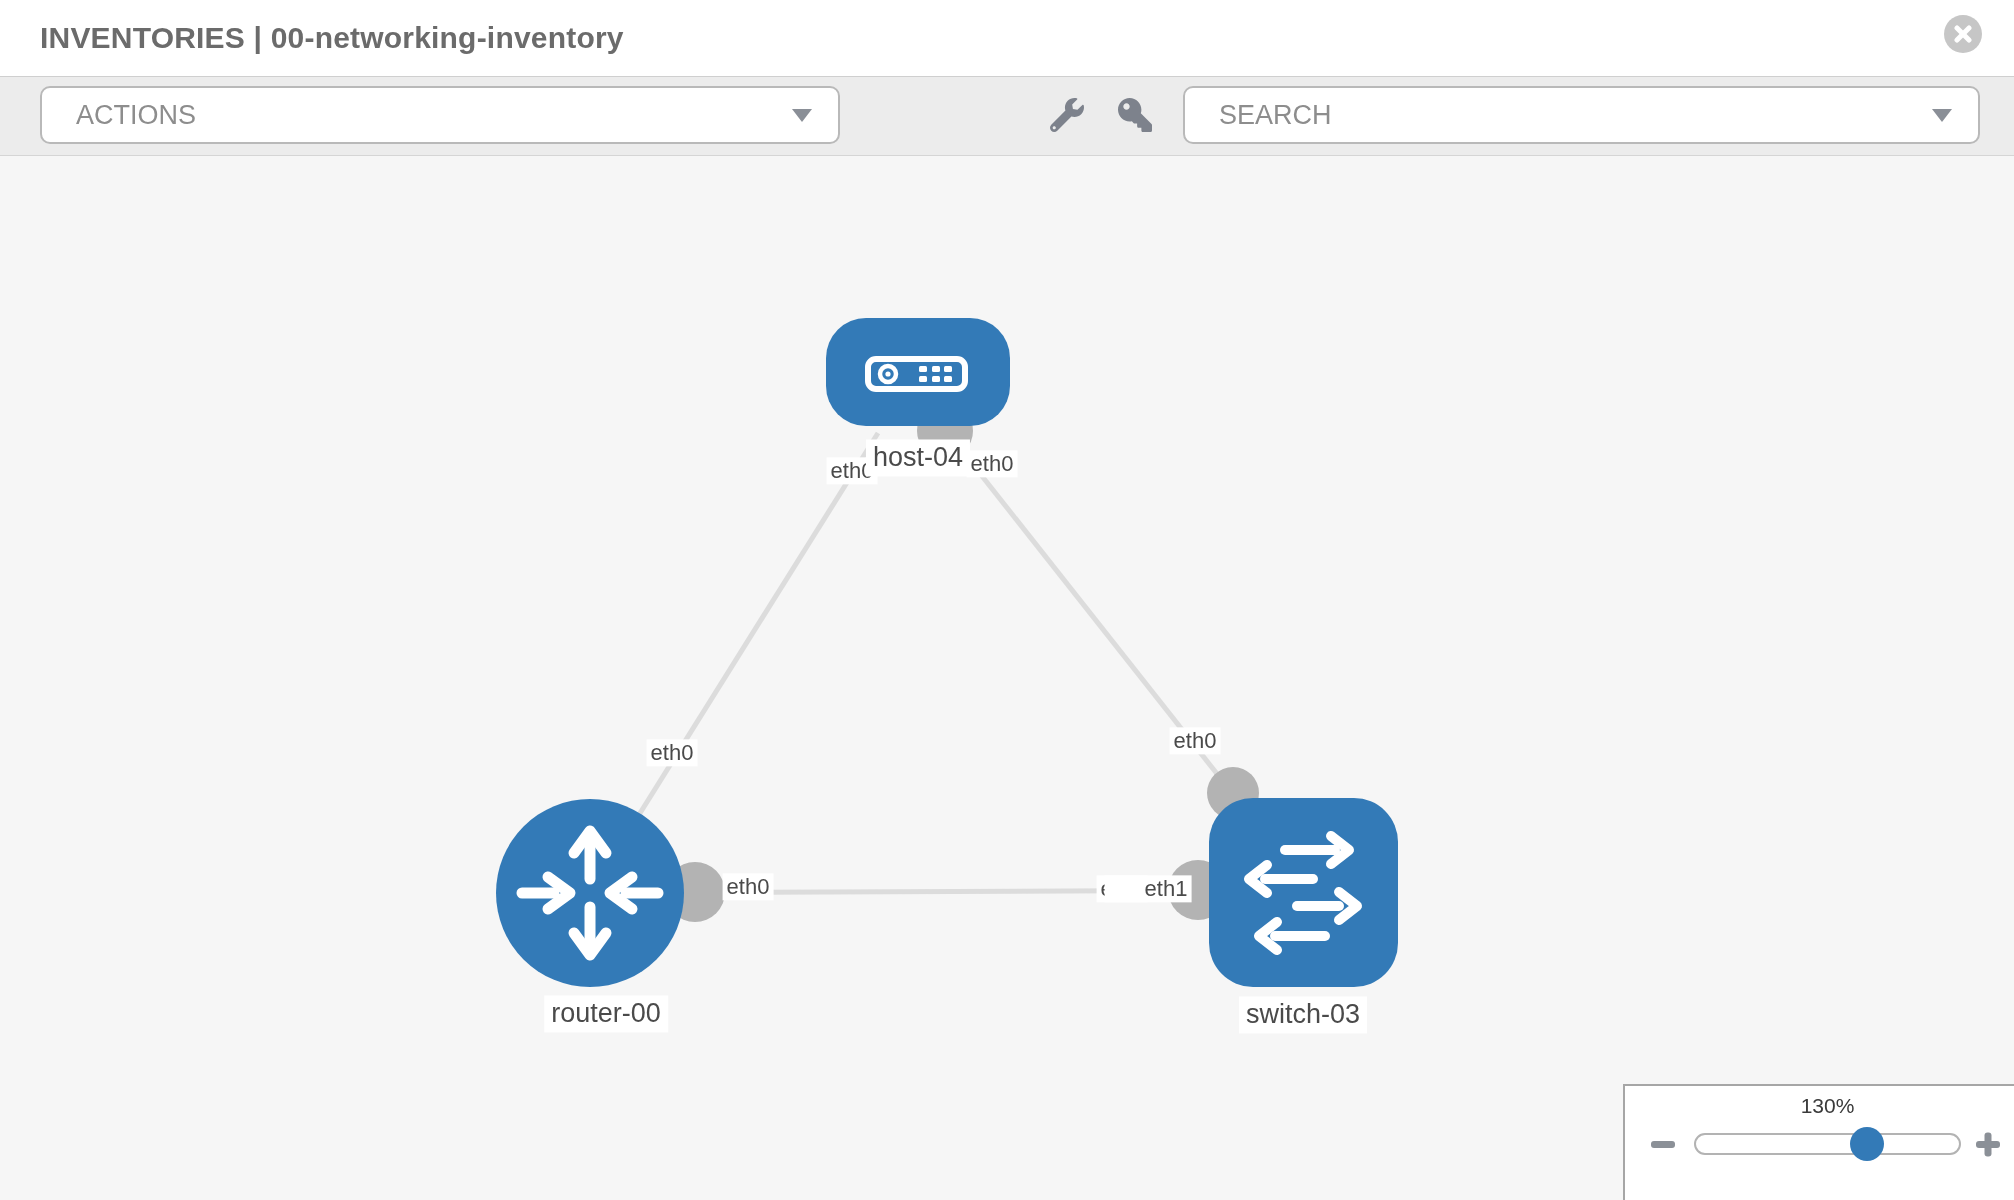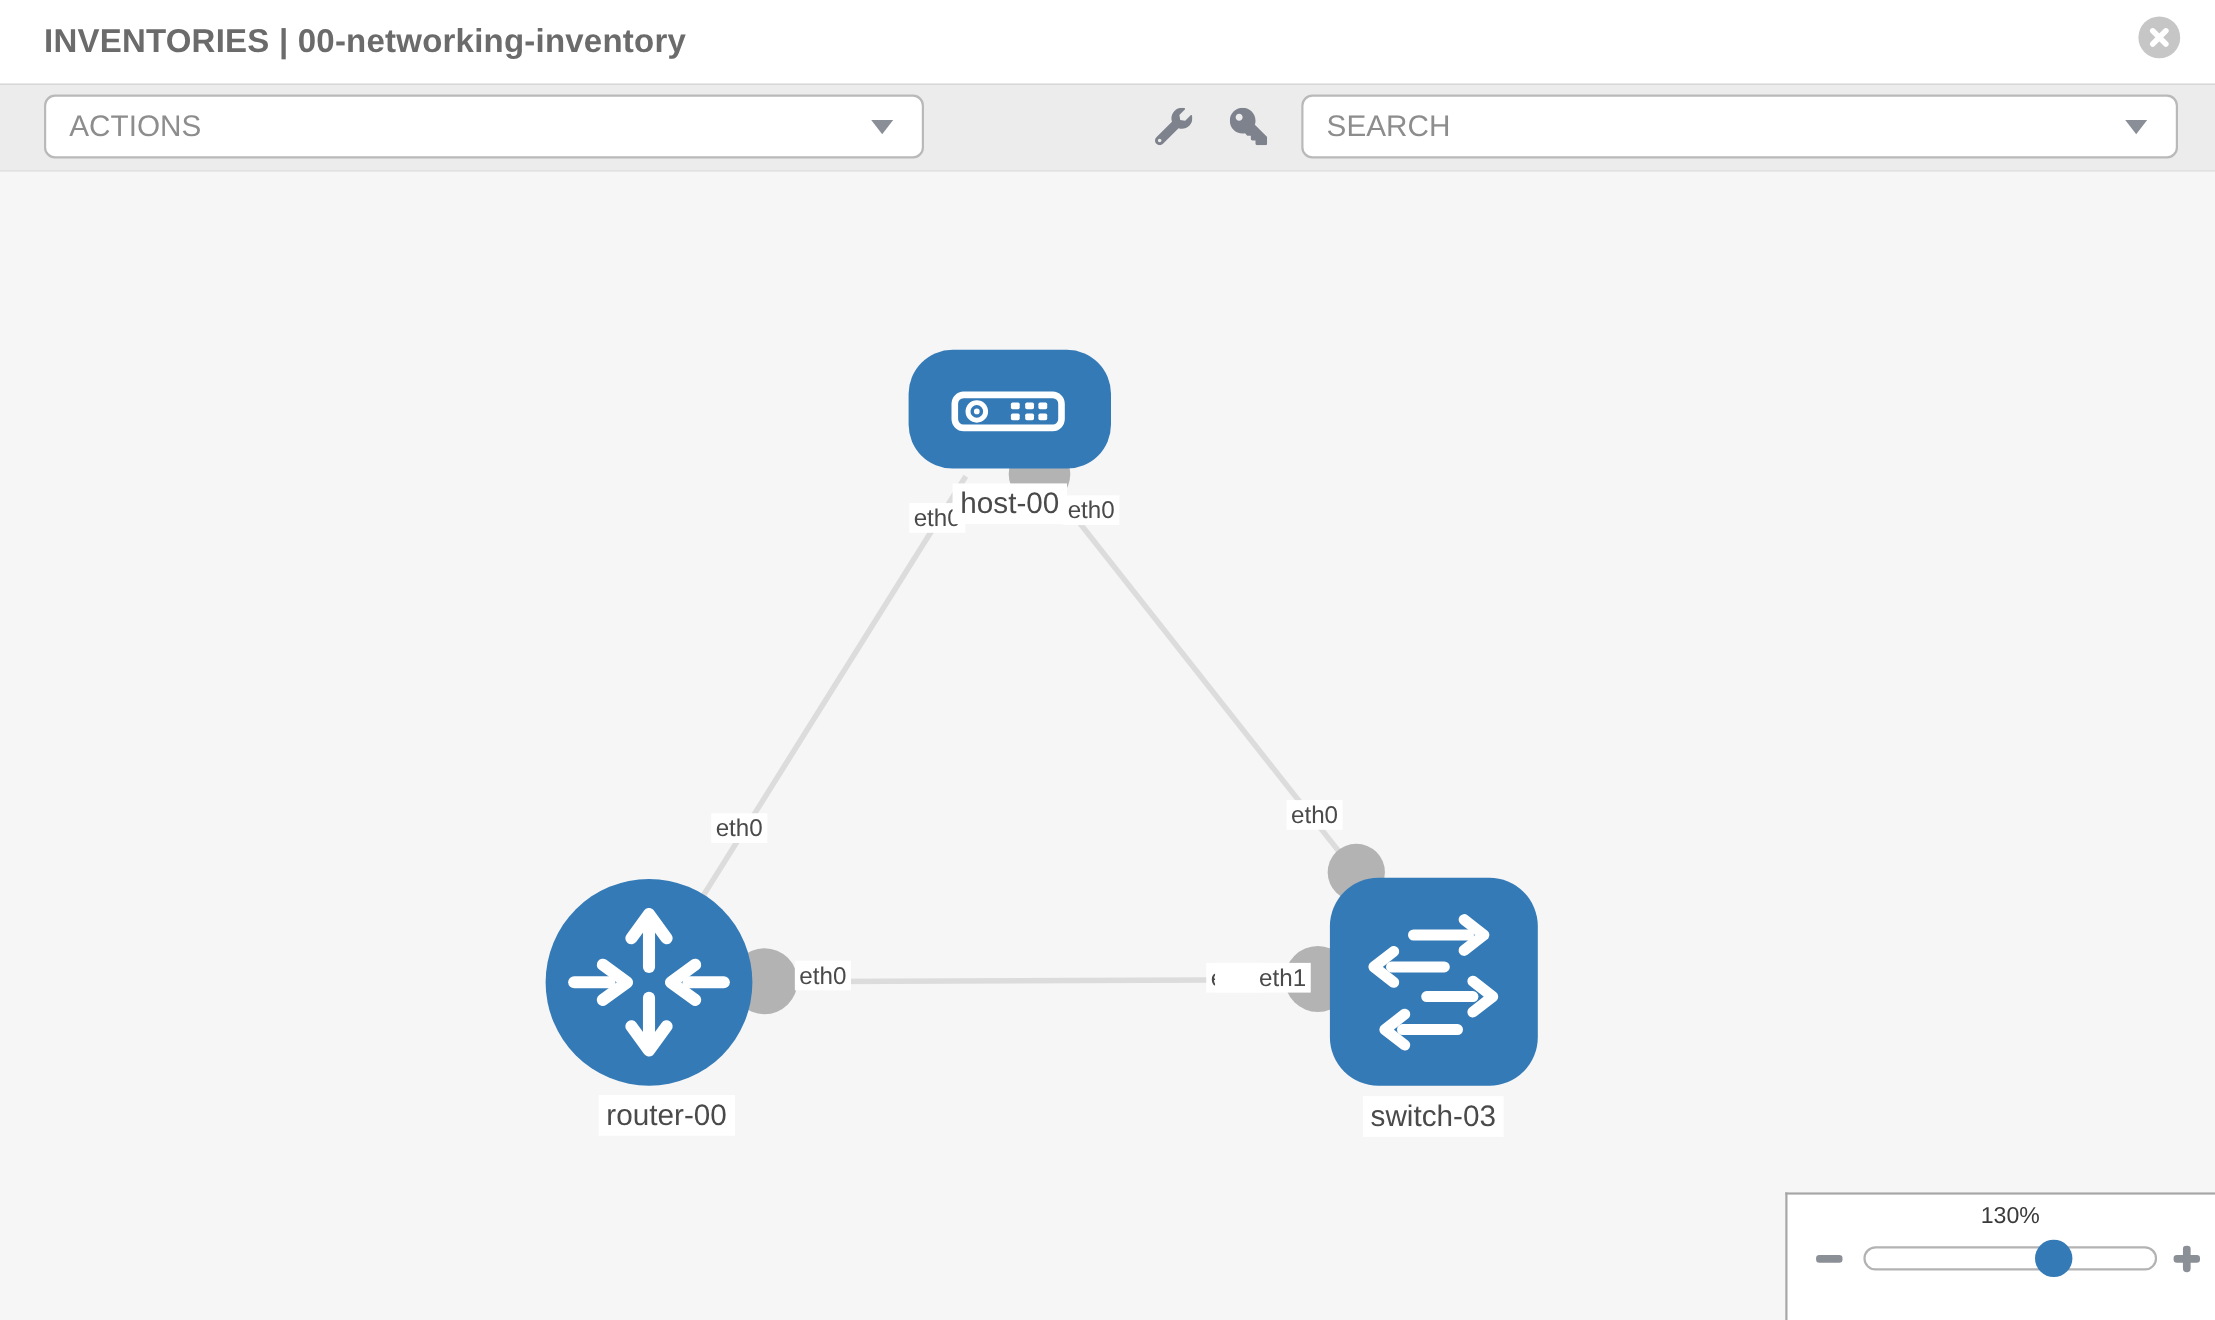--- a/index.html
+++ b/index.html
@@ -25,21 +25,21 @@
   
   .toolbar {
     position:absolute; top:76px; left:0; width:2014px; height:78px;
     background:#ececec; border-top:1px solid #cfcfcf; border-bottom:1px solid #d5d5d5;
   }
   .select {
     position:absolute; top:9px; height:58px; box-sizing:border-box;
     background:#fff; border:2px solid #b9b9b9; border-radius:10px;
     display:flex; align-items:center; cursor:pointer;
   }
-  .select-label { margin-left:21px; font-size:27px; color:#8d8d8d; }
+  .select-label { margin-left:34px; font-size:27px; color:#8d8d8d; }
   .caret {
     position:absolute; right:26px; top:50%; margin-top:-6px;
     width:0; height:0;
     border-left:10px solid transparent; border-right:10px solid transparent;
     border-top:13px solid #8a8f97;
   }
   .actions-select { left:40px; width:800px; }
   .search-select  { left:1183px; width:797px; }
   .tool-btn { position:absolute; top:21px; width:34px; height:34px; cursor:pointer; }
   .tool-btn svg { width:34px; height:34px; }
@@ -186,21 +186,21 @@
     </div>
 
     <span class="nlabel iface-label" style="left:852px;  top:315px;">eth0</span>
     <span class="nlabel iface-label" style="left:992px;  top:308px;">eth0</span>
     <span class="nlabel iface-label" style="left:672px;  top:597px;">eth0</span>
     <span class="nlabel iface-label" style="left:1195px; top:585px;">eth0</span>
     <span class="nlabel iface-label" style="left:748px;  top:731px;">eth0</span>
     <span class="nlabel iface-label" style="left:1122px; top:733px;">eth0</span>
     <span class="nlabel iface-label" style="left:1148px; top:733px;padding-left:40px;">eth1</span>
 
-    <span class="nlabel node-label" style="left:918px;  top:302px;">host-00</span>
+    <span class="nlabel node-label" style="left:918px;  top:302px;">host-04</span>
     <span class="nlabel node-label" style="left:606px;  top:858px;">router-00</span>
     <span class="nlabel node-label" style="left:1303px; top:859px;">switch-03</span>
 
     <div class="zoom-panel">
       <div class="zoom-value">130%</div>
       <div class="zoom-minus">
         <svg width="28" height="28" viewBox="0 0 28 28">
           <rect x="2" y="11" width="24" height="7" rx="3" fill="#8b9097"></rect>
         </svg>
       </div>

